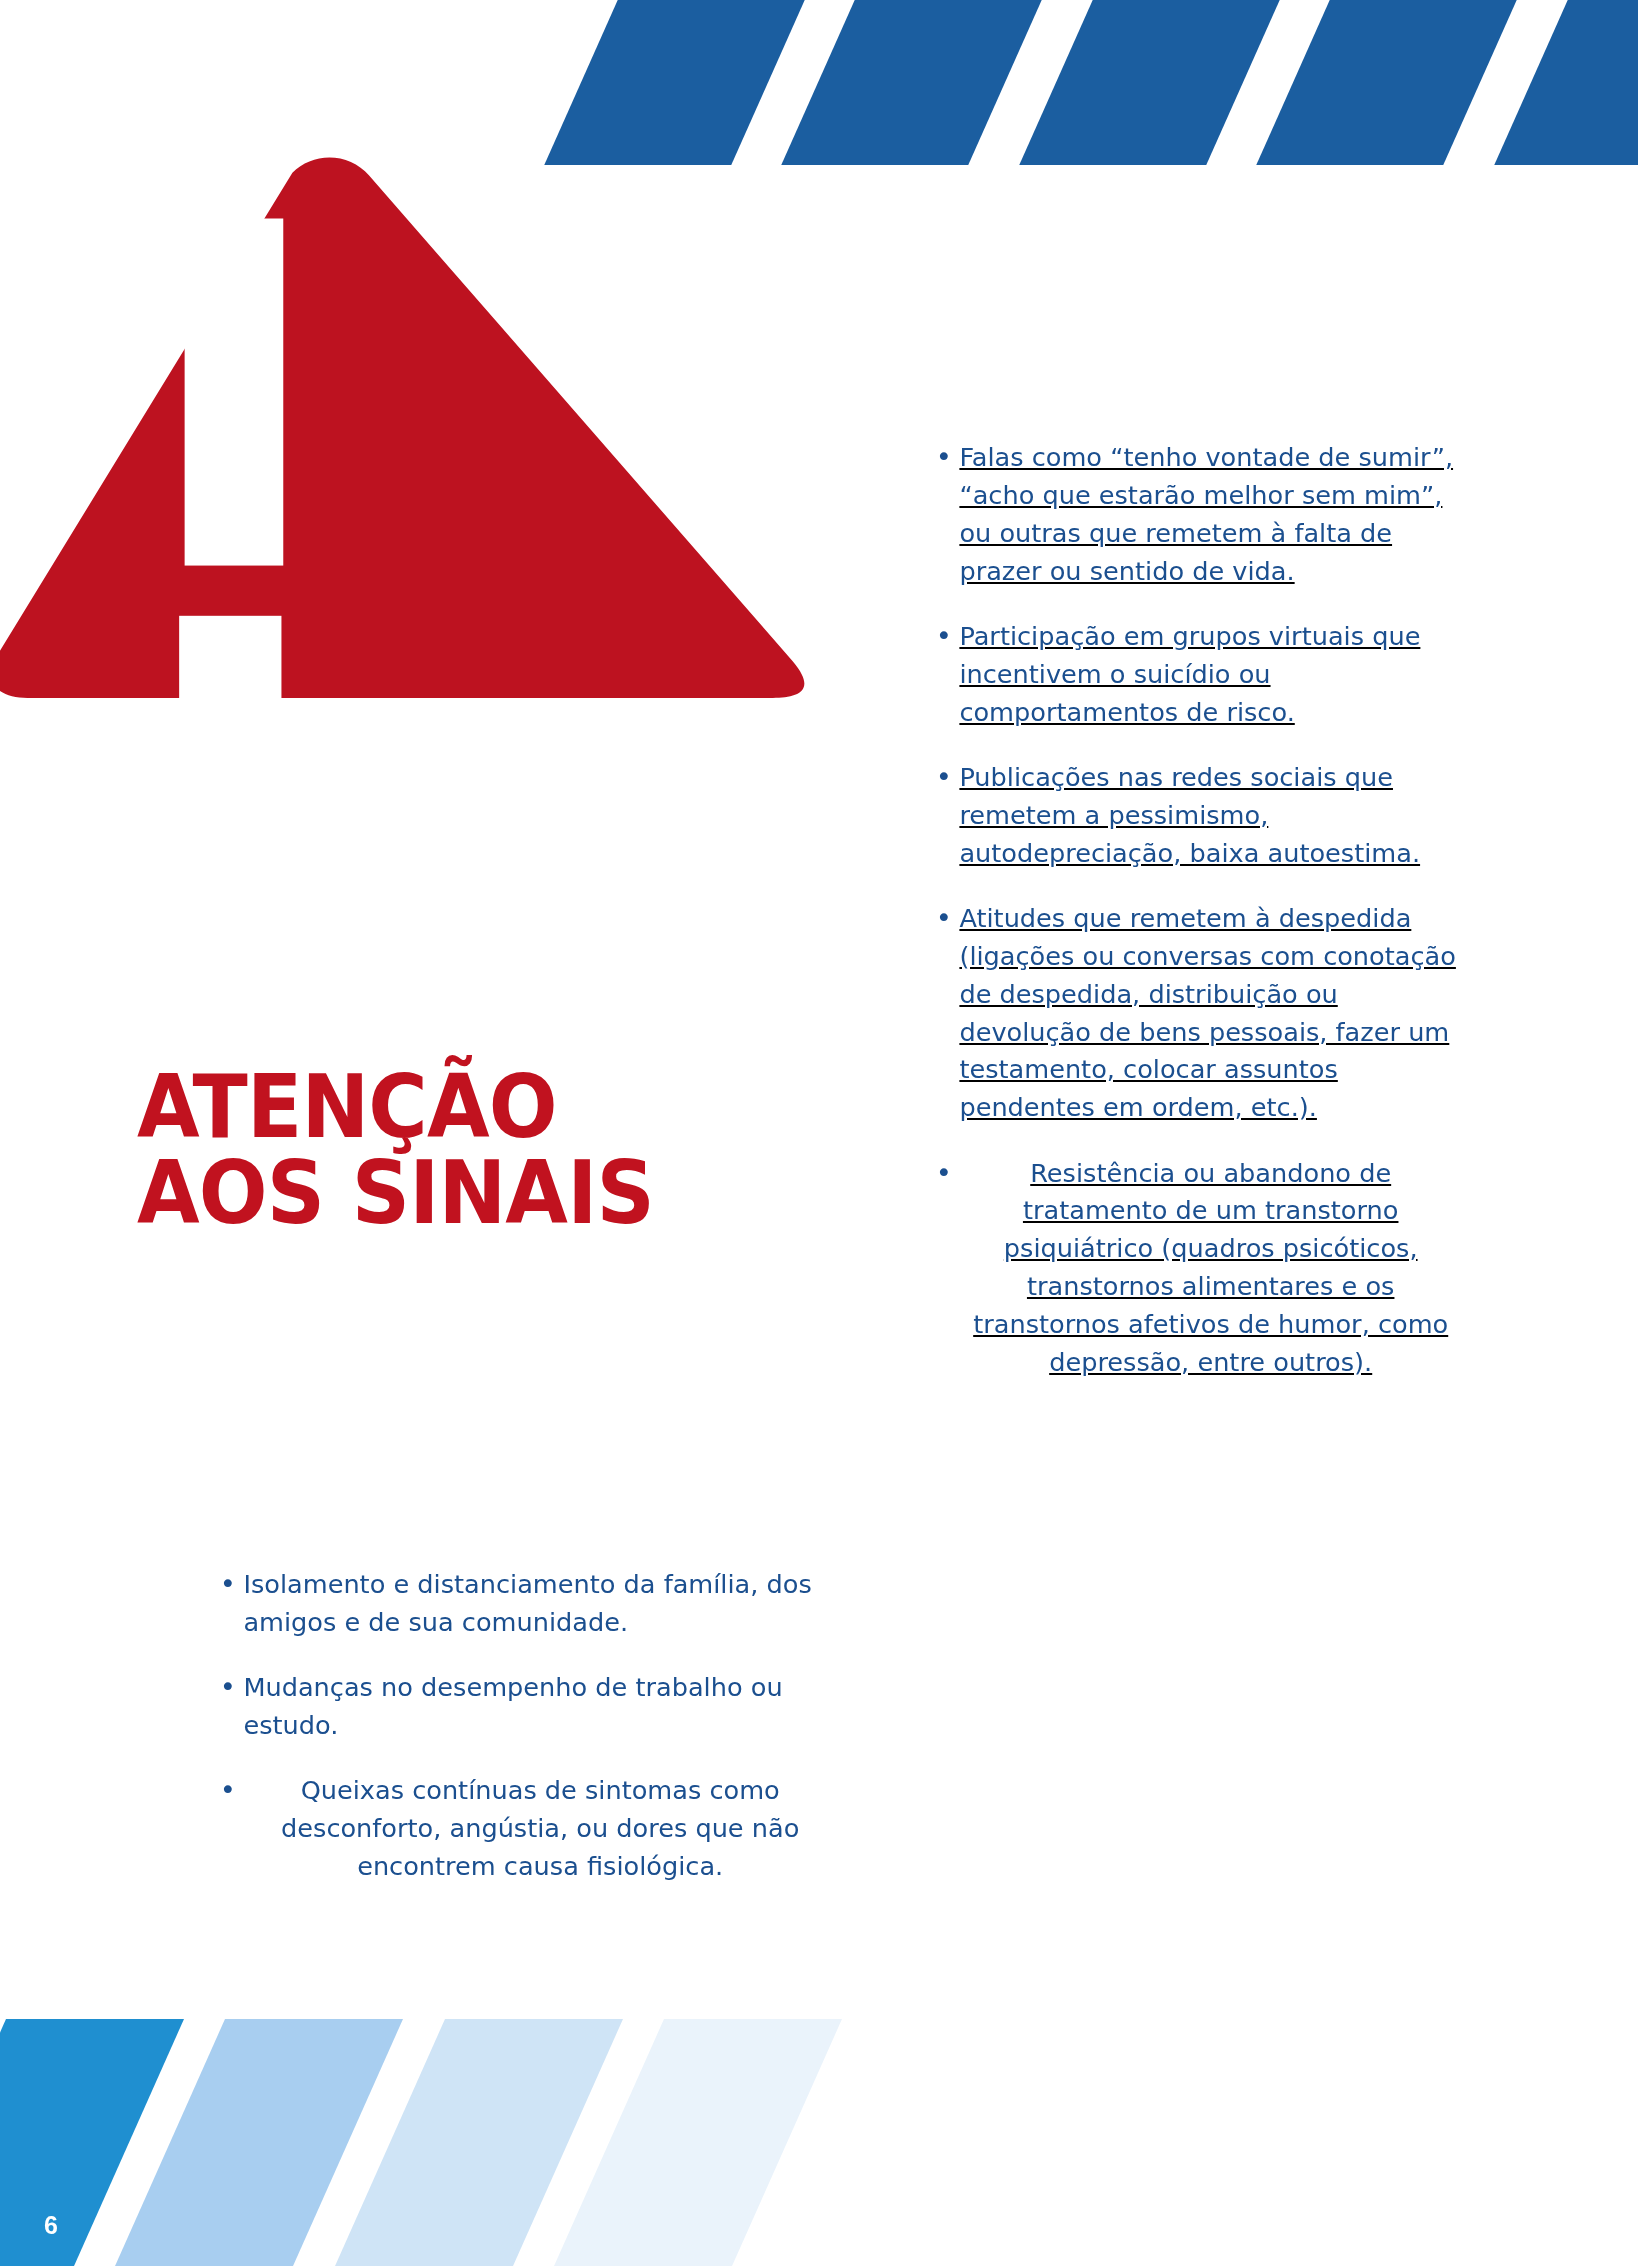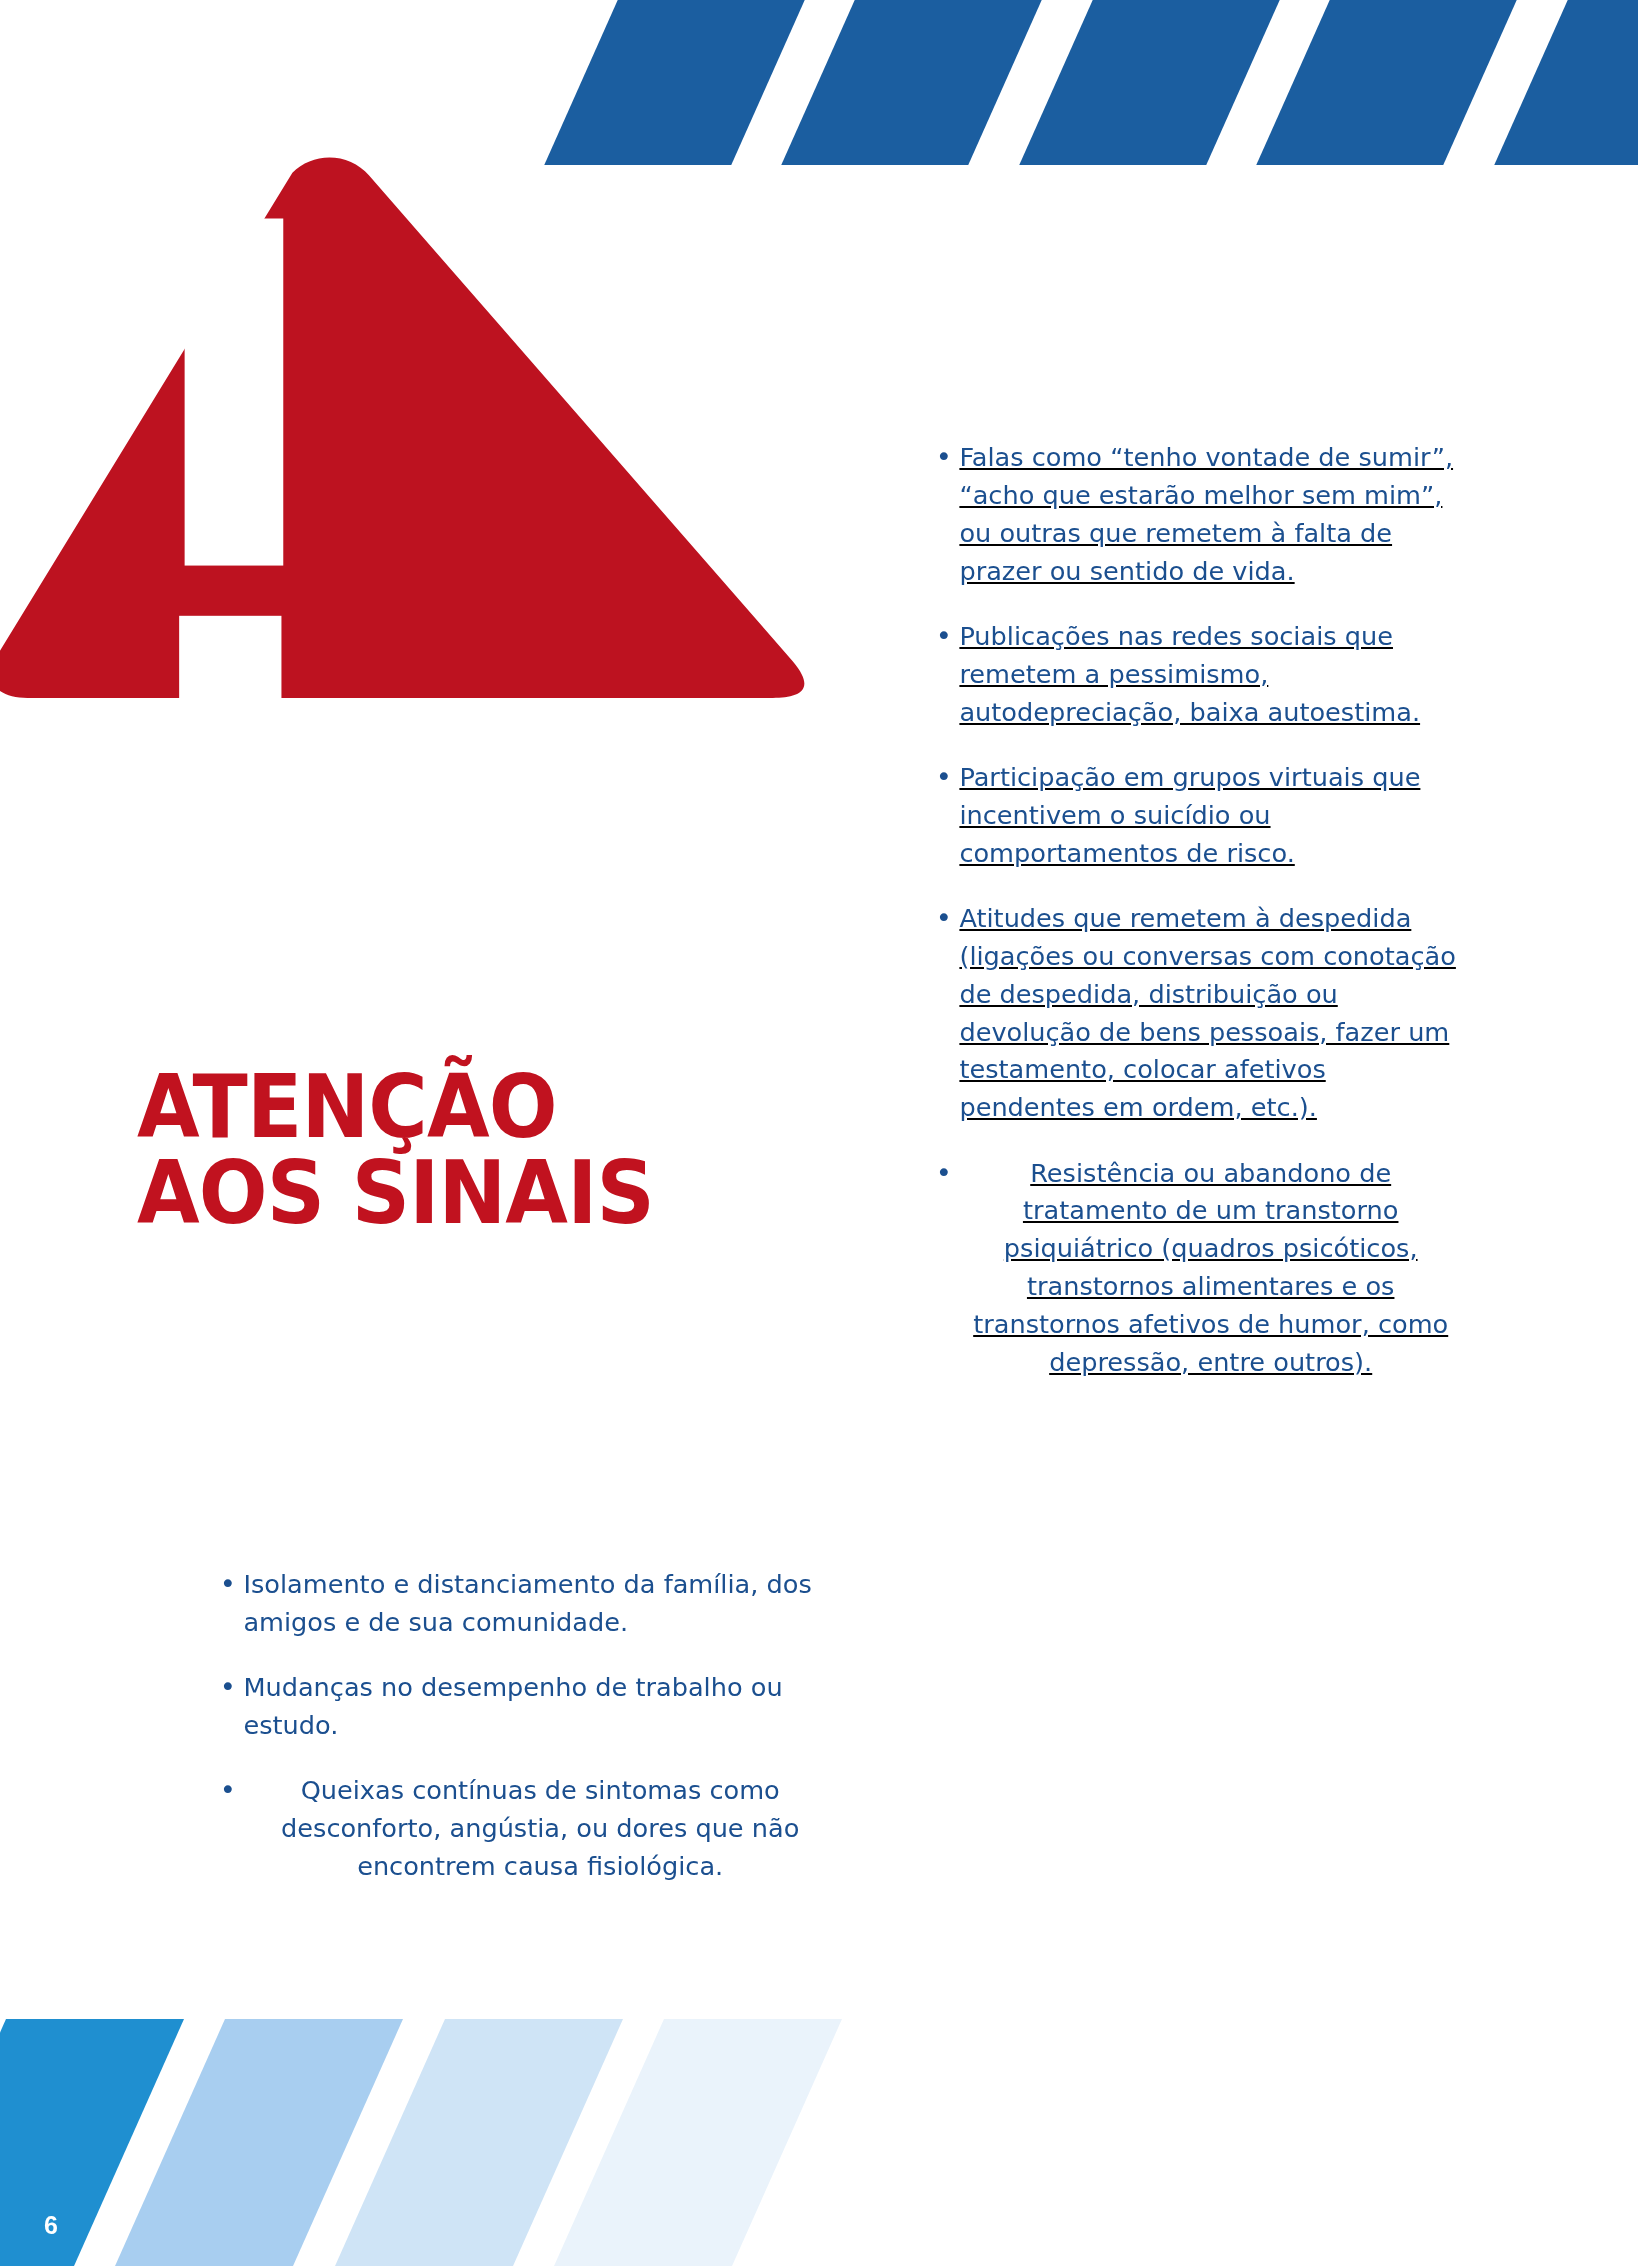--- a/index.html
+++ b/index.html
@@ -204,19 +204,19 @@
   <ul class="bullets left-list">
     <li>Isolamento e distanciamento da família, dos amigos e de sua comunidade.</li>
     <li>Mudanças no desempenho de trabalho ou estudo.</li>
     <li>Queixas contínuas de sintomas como desconforto, angústia, ou dores que não encontrem causa fisiológica.</li>
   </ul>
 </div>
 
 <div class="right-col">
   <ul class="bullets right-list">
     <li>Falas como “tenho vontade de sumir”, “acho que estarão melhor sem mim”, ou outras que remetem à falta de prazer ou sentido de vida.</li>
+    <li>Participação em grupos virtuais que incentivem o suicídio ou comportamentos de risco.</li>
     <li>Publicações nas redes sociais que remetem a pessimismo, autodepreciação, baixa autoestima.</li>
-    <li>Participação em grupos virtuais que incentivem o suicídio ou comportamentos de risco.</li>
-    <li>Atitudes que remetem à despedida (ligações ou conversas com conotação de despedida, distribuição ou devolução de bens pessoais, fazer um testamento, colocar afetivos pendentes em ordem, etc.).</li>
+    <li>Atitudes que remetem à despedida (ligações ou conversas com conotação de despedida, distribuição ou devolução de bens pessoais, fazer um testamento, colocar assuntos pendentes em ordem, etc.).</li>
     <li>Resistência ou abandono de tratamento de um transtorno psiquiátrico (quadros psicóticos, transtornos alimentares e os transtornos afetivos de humor, como depressão, entre outros).</li>
   </ul>
 </div>
 
 
 </body></html>

